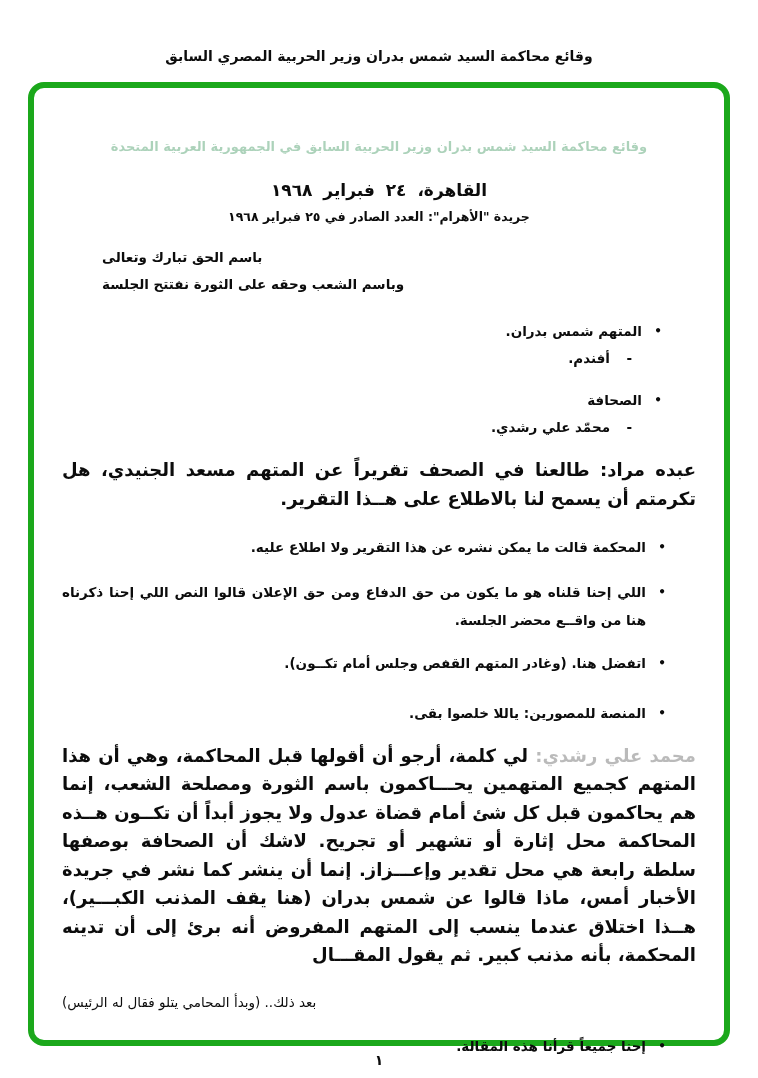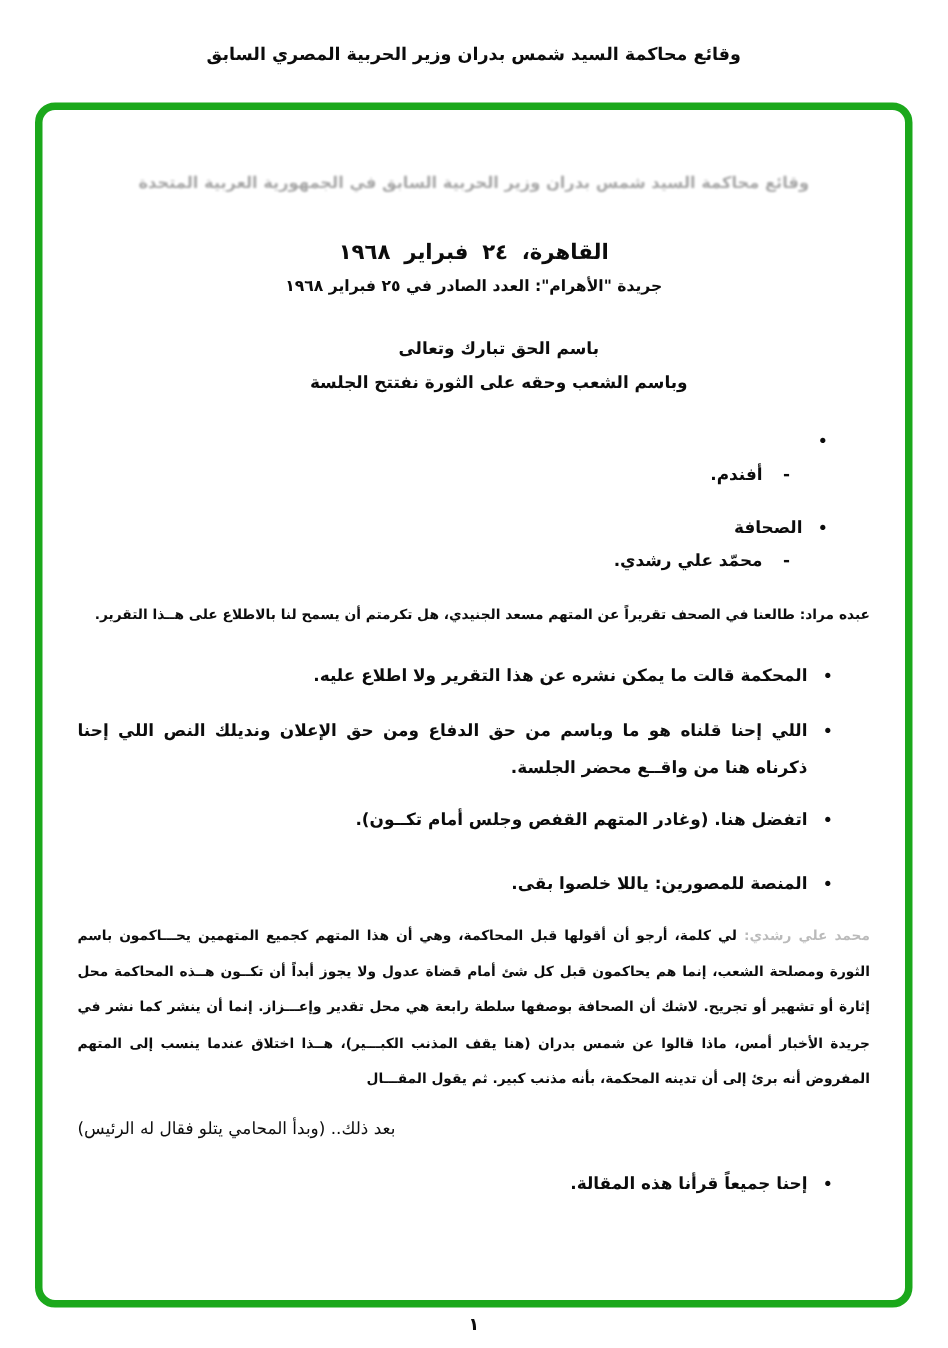--- a/index.html
+++ b/index.html
@@ -10,21 +10,21 @@
   }
   body {
     position: relative;
     width: 758px;
     height: 1078px;
     overflow: hidden;
     color: #0c0c0c;
   }
   .page-title {
     position: absolute;
-    top: 36px;
+    top: 48px;
     left: 0;
     right: 0;
     text-align: center;
     direction: rtl;
     font-size: 14px;
     font-weight: 700;
     letter-spacing: 0.2px;
   }
   .doc-frame {
     position: absolute;
@@ -37,44 +37,44 @@
     border-radius: 16px;
     padding: 42px 28px 0 28px;
     direction: rtl;
     background: #ffffff;
   }
   .faded-line {
     text-align: center;
     font-size: 13px;
     font-weight: 700;
     line-height: 34px;
-    color: #000000;
+    color: #15803d;
     opacity: 0.35;
     filter: blur(0.7px);
     white-space: nowrap;
     overflow: hidden;
   }
   .date-heading {
-    margin-top: 28px;
+    margin-top: 16px;
     text-align: center;
     font-size: 17px;
     font-weight: 700;
     word-spacing: 5px;
     letter-spacing: 0.5px;
   }
   .source-line {
     margin-top: 9px;
     text-align: center;
     font-size: 12.5px;
     font-weight: 700;
   }
   .invocation {
-    margin-top: 30px;
+    margin-top: 20px;
     padding-left: 40px;
-    text-align: center;
+    text-align: left;
     font-size: 13.5px;
     font-weight: 700;
     line-height: 27px;
   }
   .roster {
     margin-top: 20px;
     padding-right: 34px;
     font-size: 13.5px;
     font-weight: 700;
   }
@@ -86,21 +86,21 @@
     font-size: 12px;
   }
   .sub-row {
     display: flex;
     padding-right: 30px;
     line-height: 27px;
   }
   .dash { flex: 0 0 auto; width: 22px; }
   .para {
     margin-top: 14px;
-    font-size: 11px;
+    font-size: 18px;
     font-weight: 700;
     line-height: 28.5px;
     text-align: justify;
   }
   .bullet-item {
     display: flex;
     padding-right: 30px;
     font-size: 13.5px;
     font-weight: 700;
     line-height: 28.5px;
@@ -144,20 +144,21 @@
 
   <div class="invocation">
     <div>باسم الحق تبارك وتعالى</div>
     <div>وباسم الشعب وحقه على الثورة نفتتح الجلسة</div>
   </div>
 
   <div class="roster">
     <div class="roster-item">
       <div class="row">
         <span class="dot">•</span>
+        <span>المتهم شمس بدران.</span>
       </div>
       <div class="sub-row">
         <span class="dash">-</span>
         <span>أفندم.</span>
       </div>
     </div>
     <div class="roster-item">
       <div class="row">
         <span class="dot">•</span>
         <span>الصحافة</span>
@@ -171,21 +172,21 @@
 
   <p class="para">عبده مراد: طالعنا في الصحف تقريراً عن المتهم مسعد الجنيدي، هل تكرمتم أن يسمح لنا بالاطلاع على هــذا التقرير.</p>
 
   <div class="bullet-item mt20">
     <span class="dot">•</span>
     <span class="txt">المحكمة قالت ما يمكن نشره عن هذا التقرير ولا اطلاع عليه.</span>
   </div>
 
   <div class="bullet-item mt16">
     <span class="dot">•</span>
-    <span class="txt">اللي إحنا قلناه هو ما وباسم من حق الدفاع ومن حق الإعلان ونديلك النص اللي إحنا ذكرناه هنا من واقــع محضر الجلسة.</span>
+    <span class="txt">اللي إحنا قلناه هو ما يكون من حق الدفاع ومن حق الإعلان قالوا النص اللي إحنا ذكرناه هنا من واقــع محضر الجلسة.</span>
   </div>
 
   <div class="bullet-item mt14">
     <span class="dot">•</span>
     <span class="txt">اتفضل هنا. (وغادر المتهم القفص وجلس أمام تكــون).</span>
   </div>
 
   <div class="bullet-item mt22">
     <span class="dot">•</span>
     <span class="txt">المنصة للمصورين: ياللا خلصوا بقى.</span>

